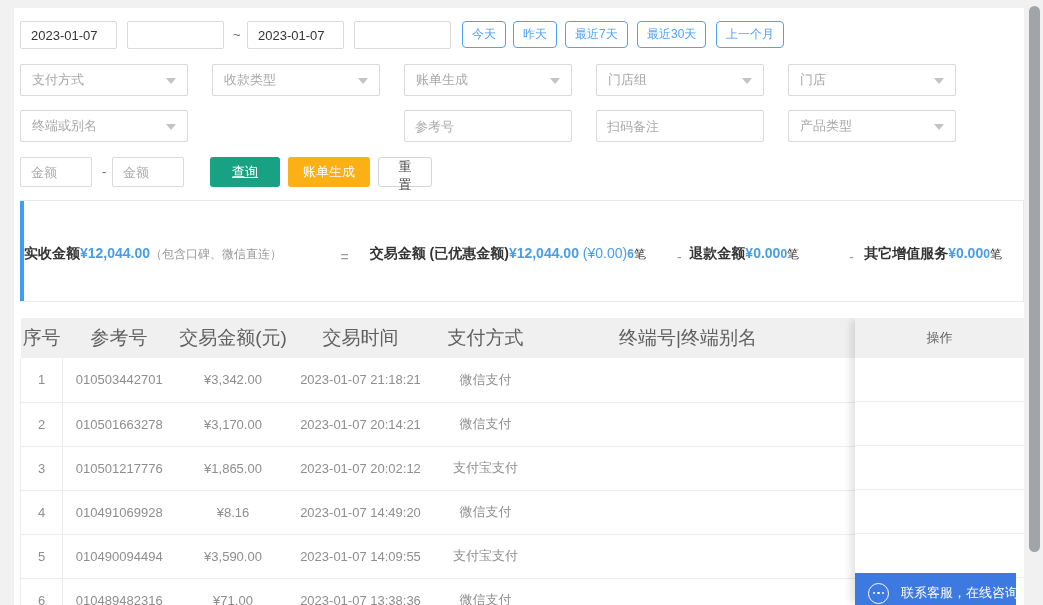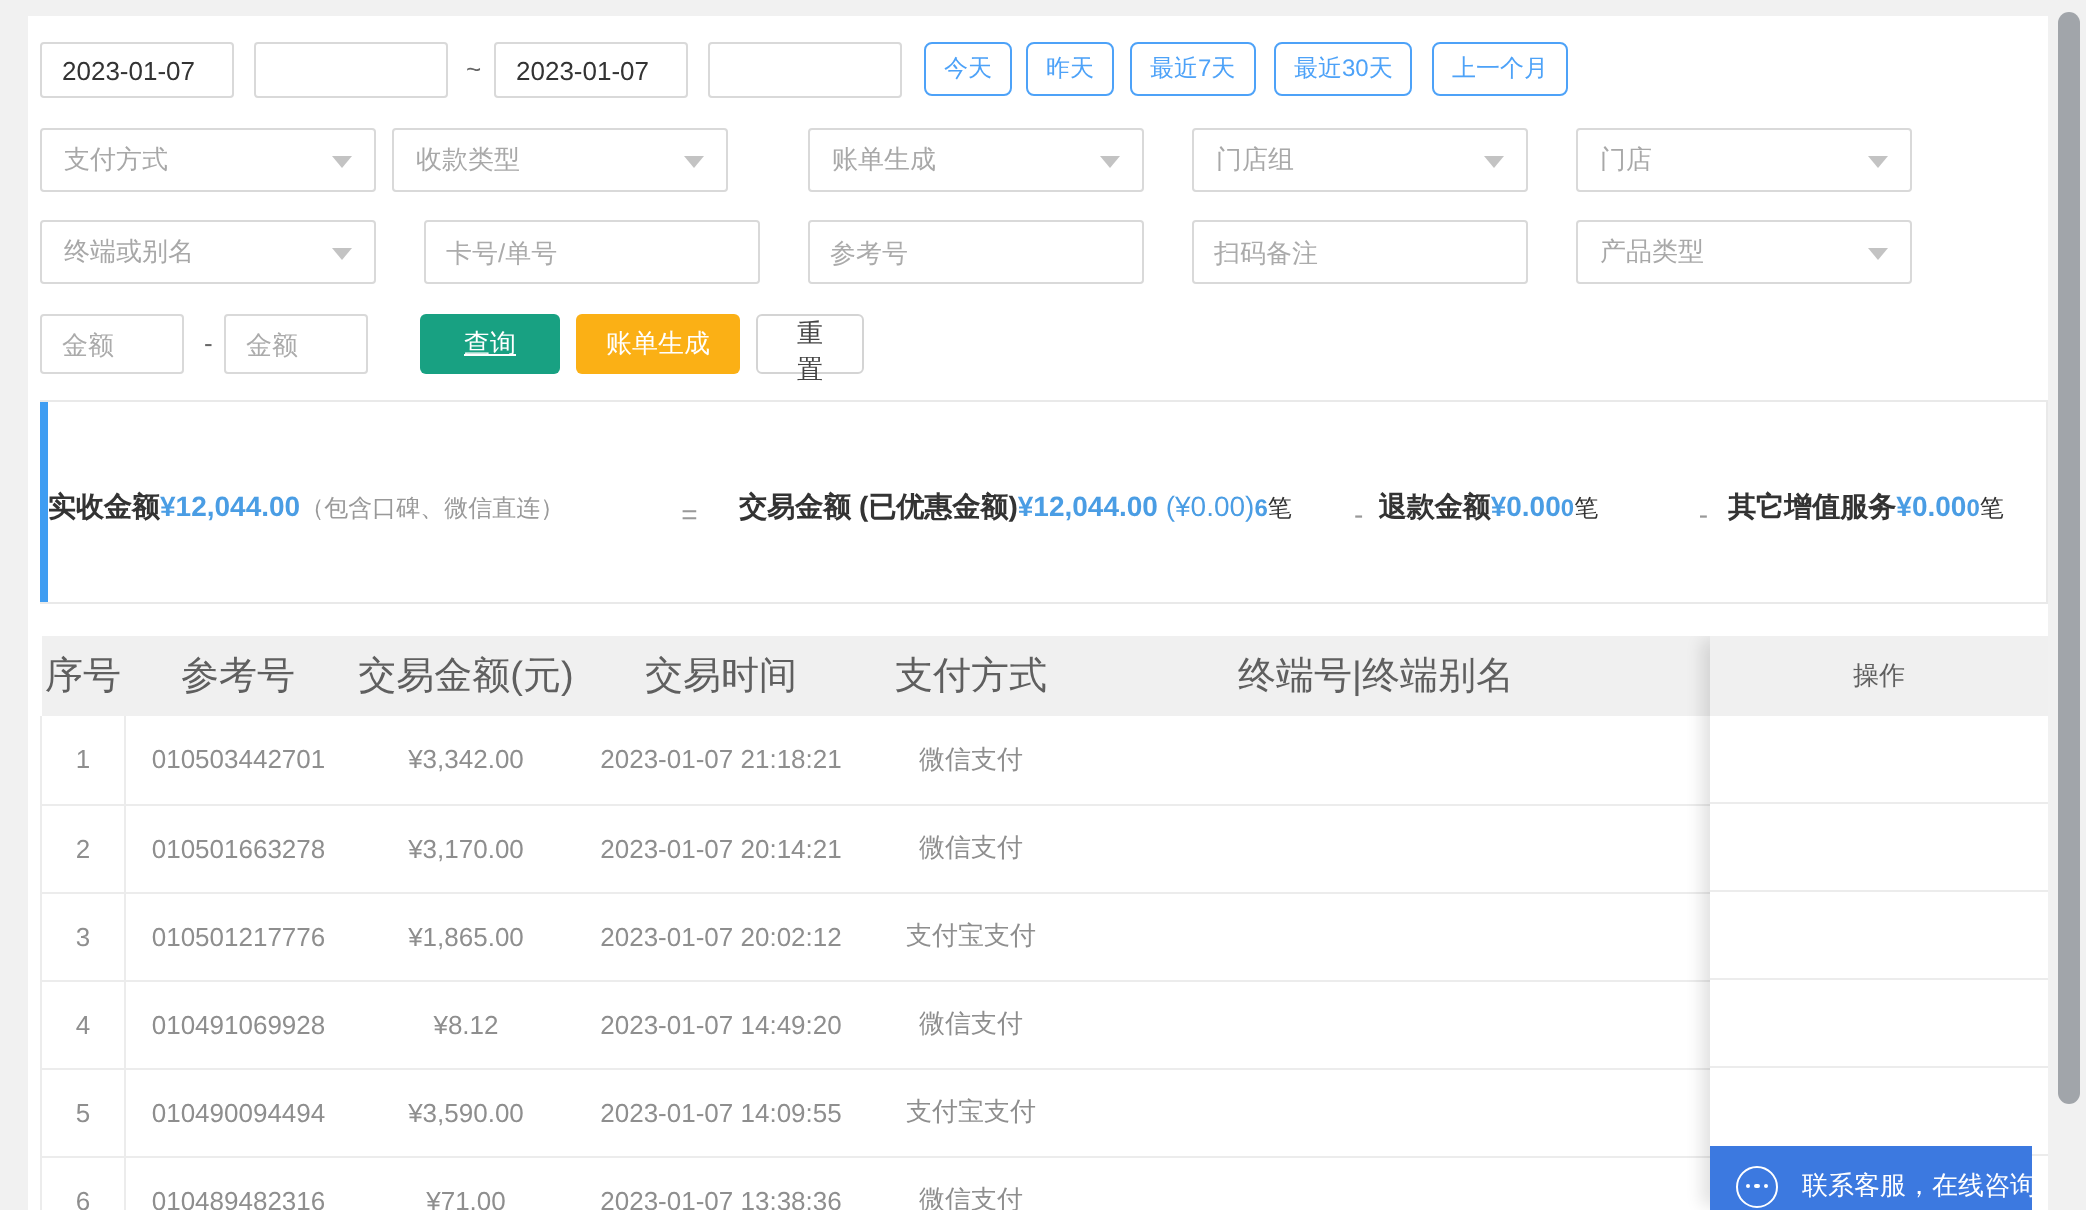--- a/index.html
+++ b/index.html
@@ -92,43 +92,40 @@
   <button class="quick-btn abs" style="left:448px; top:13px;">今天</button>
   <button class="quick-btn abs" style="left:499px; top:13px;">昨天</button>
   <button class="quick-btn abs" style="left:551px; top:13px;">最近7天</button>
   <button class="quick-btn abs" style="left:623px; top:13px;">最近30天</button>
   <button class="quick-btn abs" style="left:702px; top:13px;">上一个月</button>
 
   <div class="filter-box select-box" style="left:6px; top:56px;">
     <span class="ph">支付方式</span>
     <span class="caret"></span>
   </div>
-  <div class="filter-box select-box" style="left:182px; top:56px;">
+  <div class="filter-box select-box" style="left:198px; top:56px;">
     <span class="ph">收款类型</span>
     <span class="caret"></span>
   </div>
   <div class="filter-box select-box" style="left:390px; top:56px;">
     <span class="ph">账单生成</span>
     <span class="caret"></span>
   </div>
   <div class="filter-box select-box" style="left:582px; top:56px;">
     <span class="ph">门店组</span>
     <span class="caret"></span>
   </div>
   <div class="filter-box select-box" style="left:774px; top:56px;">
     <span class="ph">门店</span>
     <span class="caret"></span>
   </div>
 
   <div class="filter-box select-box" style="left:6px; top:102px;">
     <span class="ph">终端或别名</span>
     <span class="caret"></span>
-  </div>
-  <div class="filter-box" style="left:198px; top:102px;">
-    <input class="txt-input" placeholder="卡号/单号" style="">
   </div>
   <div class="filter-box" style="left:390px; top:102px;">
     <input class="txt-input" placeholder="参考号" style="">
   </div>
   <div class="filter-box" style="left:582px; top:102px;">
     <input class="txt-input" placeholder="扫码备注" style="">
   </div>
   <div class="filter-box select-box" style="left:774px; top:102px;">
     <span class="ph">产品类型</span>
     <span class="caret"></span>
@@ -223,21 +220,21 @@
             <td class="col1">010501217776</td>
             <td class="col2">¥1,865.00</td>
             <td class="col3">2023-01-07 20:02:12</td>
             <td class="col4">支付宝支付</td>
             <td class="col5"></td>
             <td class="col6"></td>
           </tr>
           <tr>
             <td class="col0">4</td>
             <td class="col1">010491069928</td>
-            <td class="col2">¥8.12</td>
+            <td class="col2">¥8.16</td>
             <td class="col3">2023-01-07 14:49:20</td>
             <td class="col4">微信支付</td>
             <td class="col5"></td>
             <td class="col6"></td>
           </tr>
           <tr>
             <td class="col0">5</td>
             <td class="col1">010490094494</td>
             <td class="col2">¥3,590.00</td>
             <td class="col3">2023-01-07 14:09:55</td>

